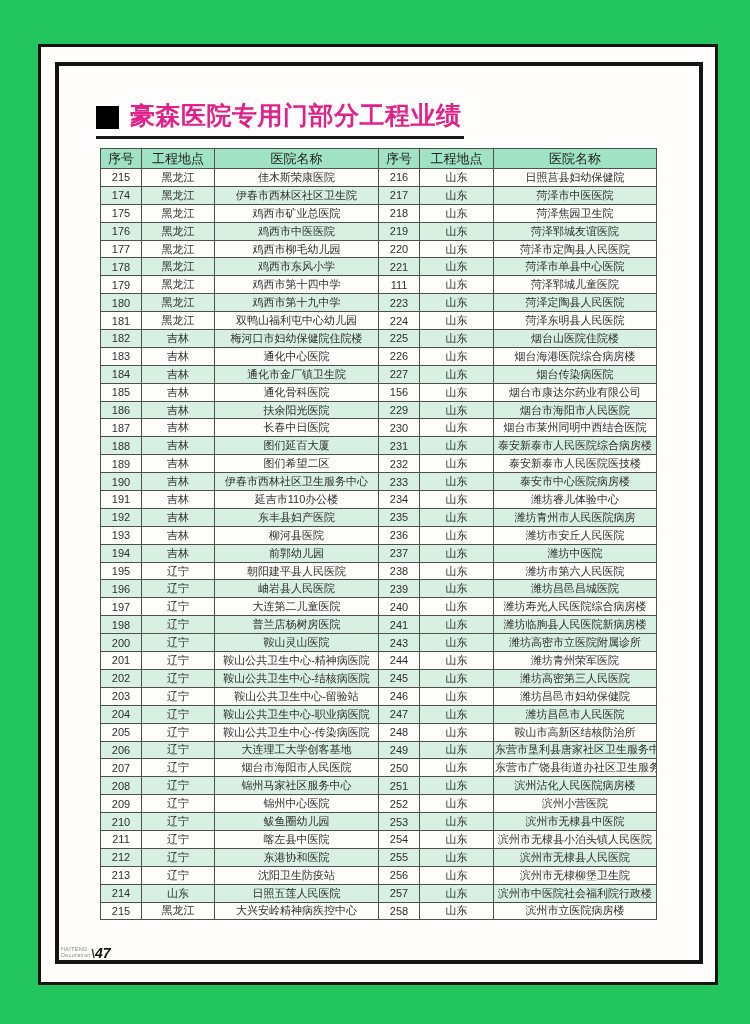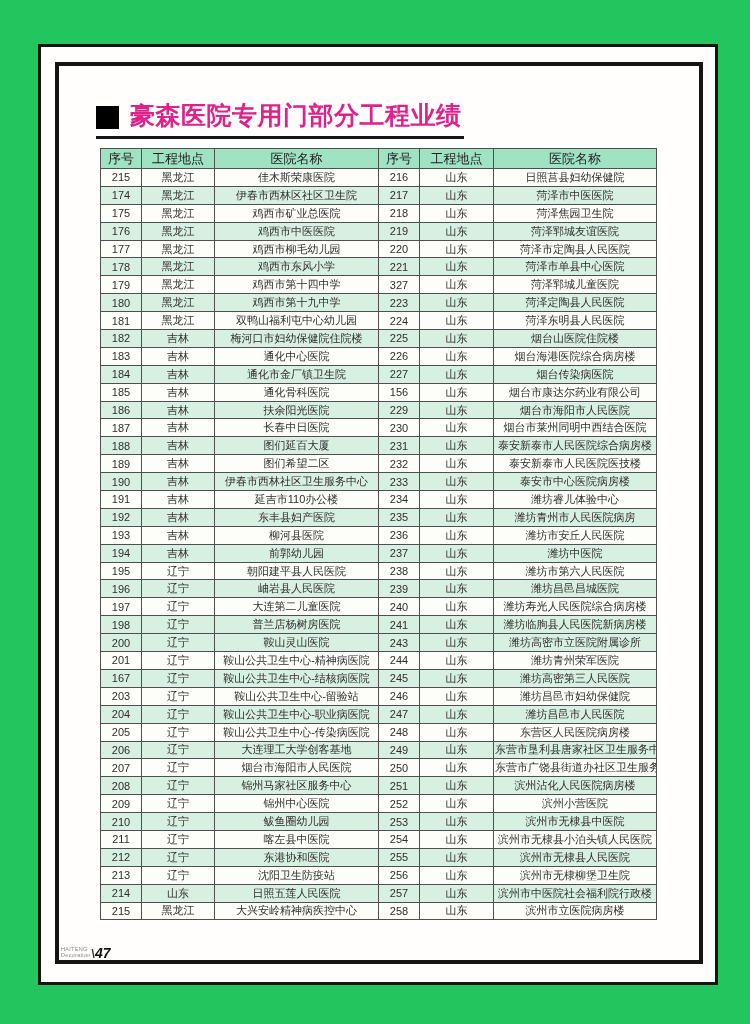--- a/index.html
+++ b/index.html
@@ -114,21 +114,21 @@
               <td>黑龙江</td>
               <td>鸡西市东风小学</td>
               <td>221</td>
               <td>山东</td>
               <td>菏泽市单县中心医院</td>
             </tr>
             <tr>
               <td>179</td>
               <td>黑龙江</td>
               <td>鸡西市第十四中学</td>
-              <td>327</td>
+              <td>111</td>
               <td>山东</td>
               <td>菏泽郓城儿童医院</td>
             </tr>
             <tr class="alt">
               <td>180</td>
               <td>黑龙江</td>
               <td>鸡西市第十九中学</td>
               <td>223</td>
               <td>山东</td>
               <td>菏泽定陶县人民医院</td>
@@ -287,21 +287,21 @@
             </tr>
             <tr>
               <td>201</td>
               <td>辽宁</td>
               <td>鞍山公共卫生中心-精神病医院</td>
               <td>244</td>
               <td>山东</td>
               <td>潍坊青州荣军医院</td>
             </tr>
             <tr class="alt">
-              <td>167</td>
+              <td>202</td>
               <td>辽宁</td>
               <td>鞍山公共卫生中心-结核病医院</td>
               <td>245</td>
               <td>山东</td>
               <td>潍坊高密第三人民医院</td>
             </tr>
             <tr>
               <td>203</td>
               <td>辽宁</td>
               <td>鞍山公共卫生中心-留验站</td>
@@ -316,21 +316,21 @@
               <td>247</td>
               <td>山东</td>
               <td>潍坊昌邑市人民医院</td>
             </tr>
             <tr>
               <td>205</td>
               <td>辽宁</td>
               <td>鞍山公共卫生中心-传染病医院</td>
               <td>248</td>
               <td>山东</td>
-              <td>东营区人民医院病房楼</td>
+              <td>鞍山市高新区结核防治所</td>
             </tr>
             <tr class="alt">
               <td>206</td>
               <td>辽宁</td>
               <td>大连理工大学创客基地</td>
               <td>249</td>
               <td>山东</td>
               <td>东营市垦利县唐家社区卫生服务中心</td>
             </tr>
             <tr>

